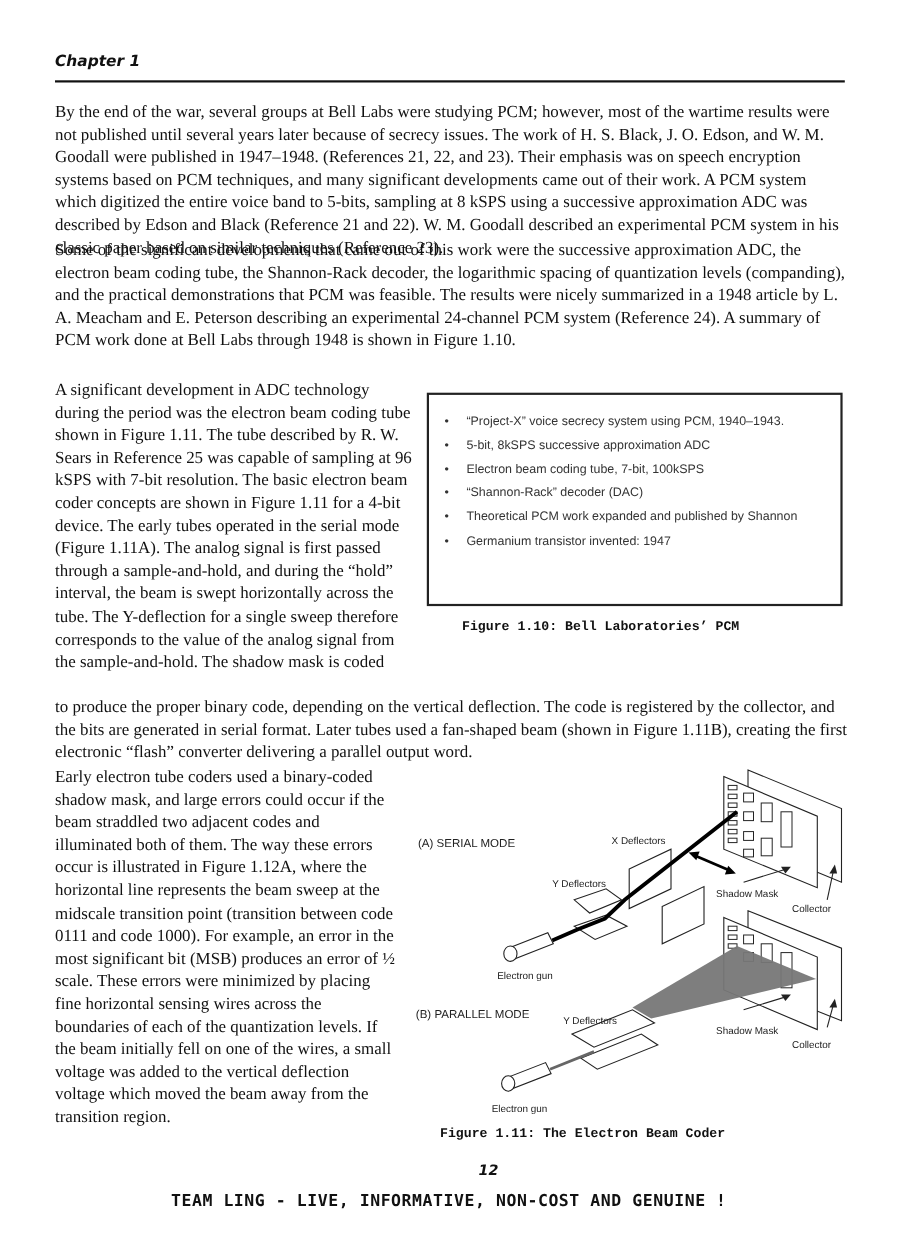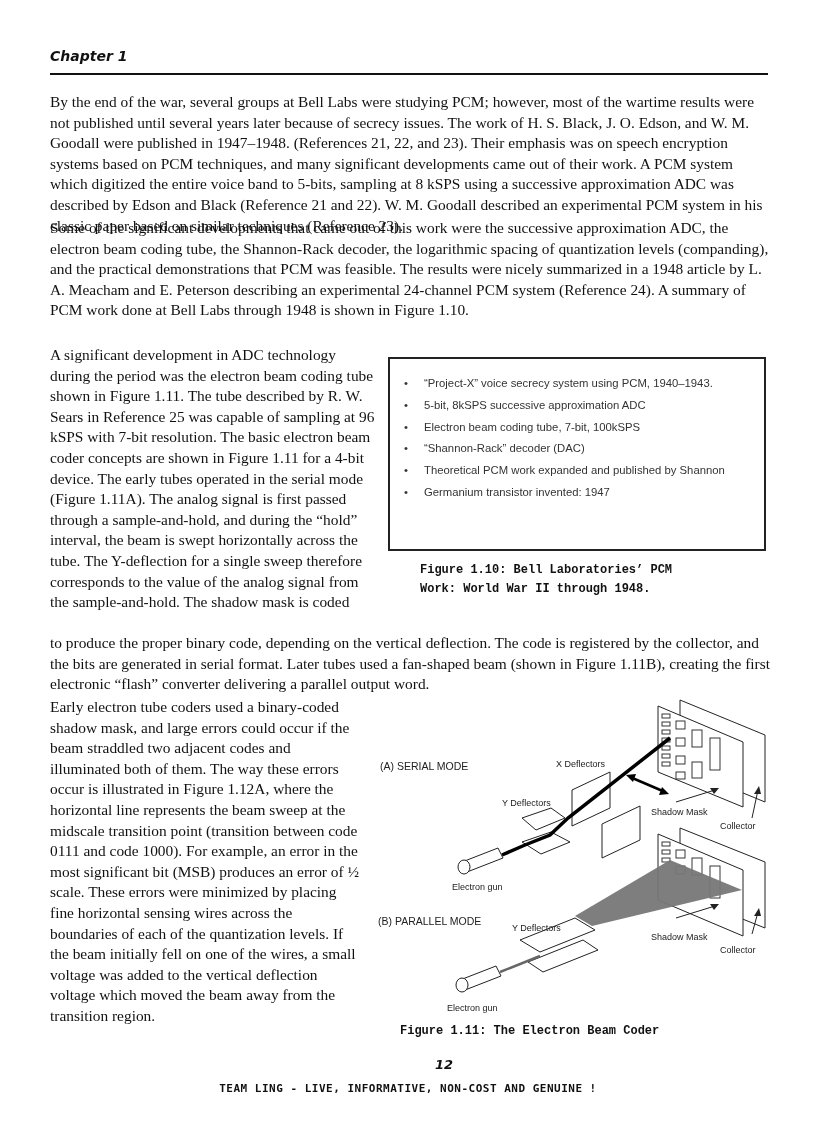--- a/index.html
+++ b/index.html
@@ -16,21 +16,21 @@
   .fig10box ul { list-style: none; margin: 0; padding: 14px 0 0 14px; }
   .fig10box li { font-family: "Liberation Sans", sans-serif; font-size: 11.3px; color: #333; height: 21.8px; line-height: 21.8px; white-space: nowrap; }
   .fig10box li .dot { display: inline-block; width: 20px; }
   .caption { position: absolute; font-family: Liberation Mono, monospace; font-weight: bold; font-size: 12px; }
   .cap10 { left: 420px; top: 561px; width: 300px; line-height: 19px; }
   .cap11 { left: 400px; top: 1024px; width: 320px; }
   .fig11 { position: absolute; left: 370px; top: 690px; width: 410px; height: 330px; }
   .figlabel { font-family: "Liberation Sans", sans-serif; font-size: 10.5px; fill: #222; }
   .figlabel-sm { font-family: "Liberation Sans", sans-serif; font-size: 9px; fill: #222; }
   .pagenum { position: absolute; left: 0; width: 816px; top: 1057px; text-align: center; font-family: "DejaVu Sans", sans-serif; font-style: italic; font-weight: bold; font-size: 13px; padding-left: 36px; }
-  .footer { position: absolute; left: 0; width: 816px; top: 1082px; text-align: center; font-family: "DejaVu Sans Mono", monospace; font-weight: bold; font-size: 11px; letter-spacing: 0.5px; }
+  .footer { position: absolute; left: 0; width: 816px; top: 1082px; text-align: center; font-family: "DejaVu Sans Mono", monospace; font-weight: bold; font-size: 15px; letter-spacing: 0.5px; }
 </style>
 </head>
 <body>
 
 <div class="header">Chapter 1</div>
 <div class="rule"></div>
 
 <p class="para p1">By the end of the war, several groups at Bell Labs were studying PCM; however, most of the wartime results were not published until several years later because of secrecy issues. The work of H. S. Black, J. O. Edson, and W. M. Goodall were published in 1947–1948. (References 21, 22, and 23). Their emphasis was on speech encryption systems based on PCM techniques, and many significant developments came out of their work. A PCM system which digitized the entire voice band to 5-bits, sampling at 8 kSPS using a successive approximation ADC was described by Edson and Black (Reference 21 and 22). W. M. Goodall described an experimental PCM system in his classic paper based on similar techniques (Reference 23).</p>
 <p class="para p2">Some of the significant developments that came out of this work were the successive approximation ADC, the electron beam coding tube, the Shannon-Rack decoder, the logarithmic spacing of quantization levels (companding), and the practical demonstrations that PCM was feasible. The results were nicely summarized in a 1948 article by L. A. Meacham and E. Peterson describing an experimental 24-channel PCM system (Reference 24). A summary of PCM work done at Bell Labs through 1948 is shown in Figure 1.10.</p>
 <p class="para p3">A significant development in ADC technology during the period was the electron beam coding tube shown in Figure 1.11. The tube described by R. W. Sears in Reference 25 was capable of sampling at 96 kSPS with 7-bit resolution. The basic electron beam coder concepts are shown in Figure 1.11 for a 4-bit device. The early tubes operated in the serial mode (Figure 1.11A). The analog signal is first passed through a sample-and-hold, and during the “hold” interval, the beam is swept horizontally across the tube. The Y-deflection for a single sweep therefore corresponds to the value of the analog signal from the sample-and-hold. The shadow mask is coded</p>
@@ -42,21 +42,20 @@
     <li><span class="dot">•</span><span>“Project-X” voice secrecy system using PCM, 1940–1943.</span></li>
     <li><span class="dot">•</span><span>5-bit, 8kSPS successive approximation ADC</span></li>
     <li><span class="dot">•</span><span>Electron beam coding tube, 7-bit, 100kSPS</span></li>
     <li><span class="dot">•</span><span>“Shannon-Rack” decoder (DAC)</span></li>
     <li><span class="dot">•</span><span>Theoretical PCM work expanded and published by Shannon</span></li>
     <li><span class="dot">•</span><span>Germanium transistor invented: 1947</span></li>
   </ul>
 </div>
 <div class="caption cap10">
   <div>Figure 1.10: Bell Laboratories’ PCM</div>
-  <div>Work: World War II through 1948.</div>
 </div>
 
 <svg class="fig11" viewBox="0 0 410 330" width="410" height="330">
 
   <polygon points="310,10 395,45 395,112 310,77" fill="#fff" stroke="#222" stroke-width="1"></polygon>
 
   <polygon points="288,16 373,52 373,117 288,82" fill="#fff" stroke="#222" stroke-width="1"></polygon>
 
   <g stroke="#222" fill="#fff" stroke-width="0.9">
     <rect x="292" y="24" width="8" height="4"></rect>

